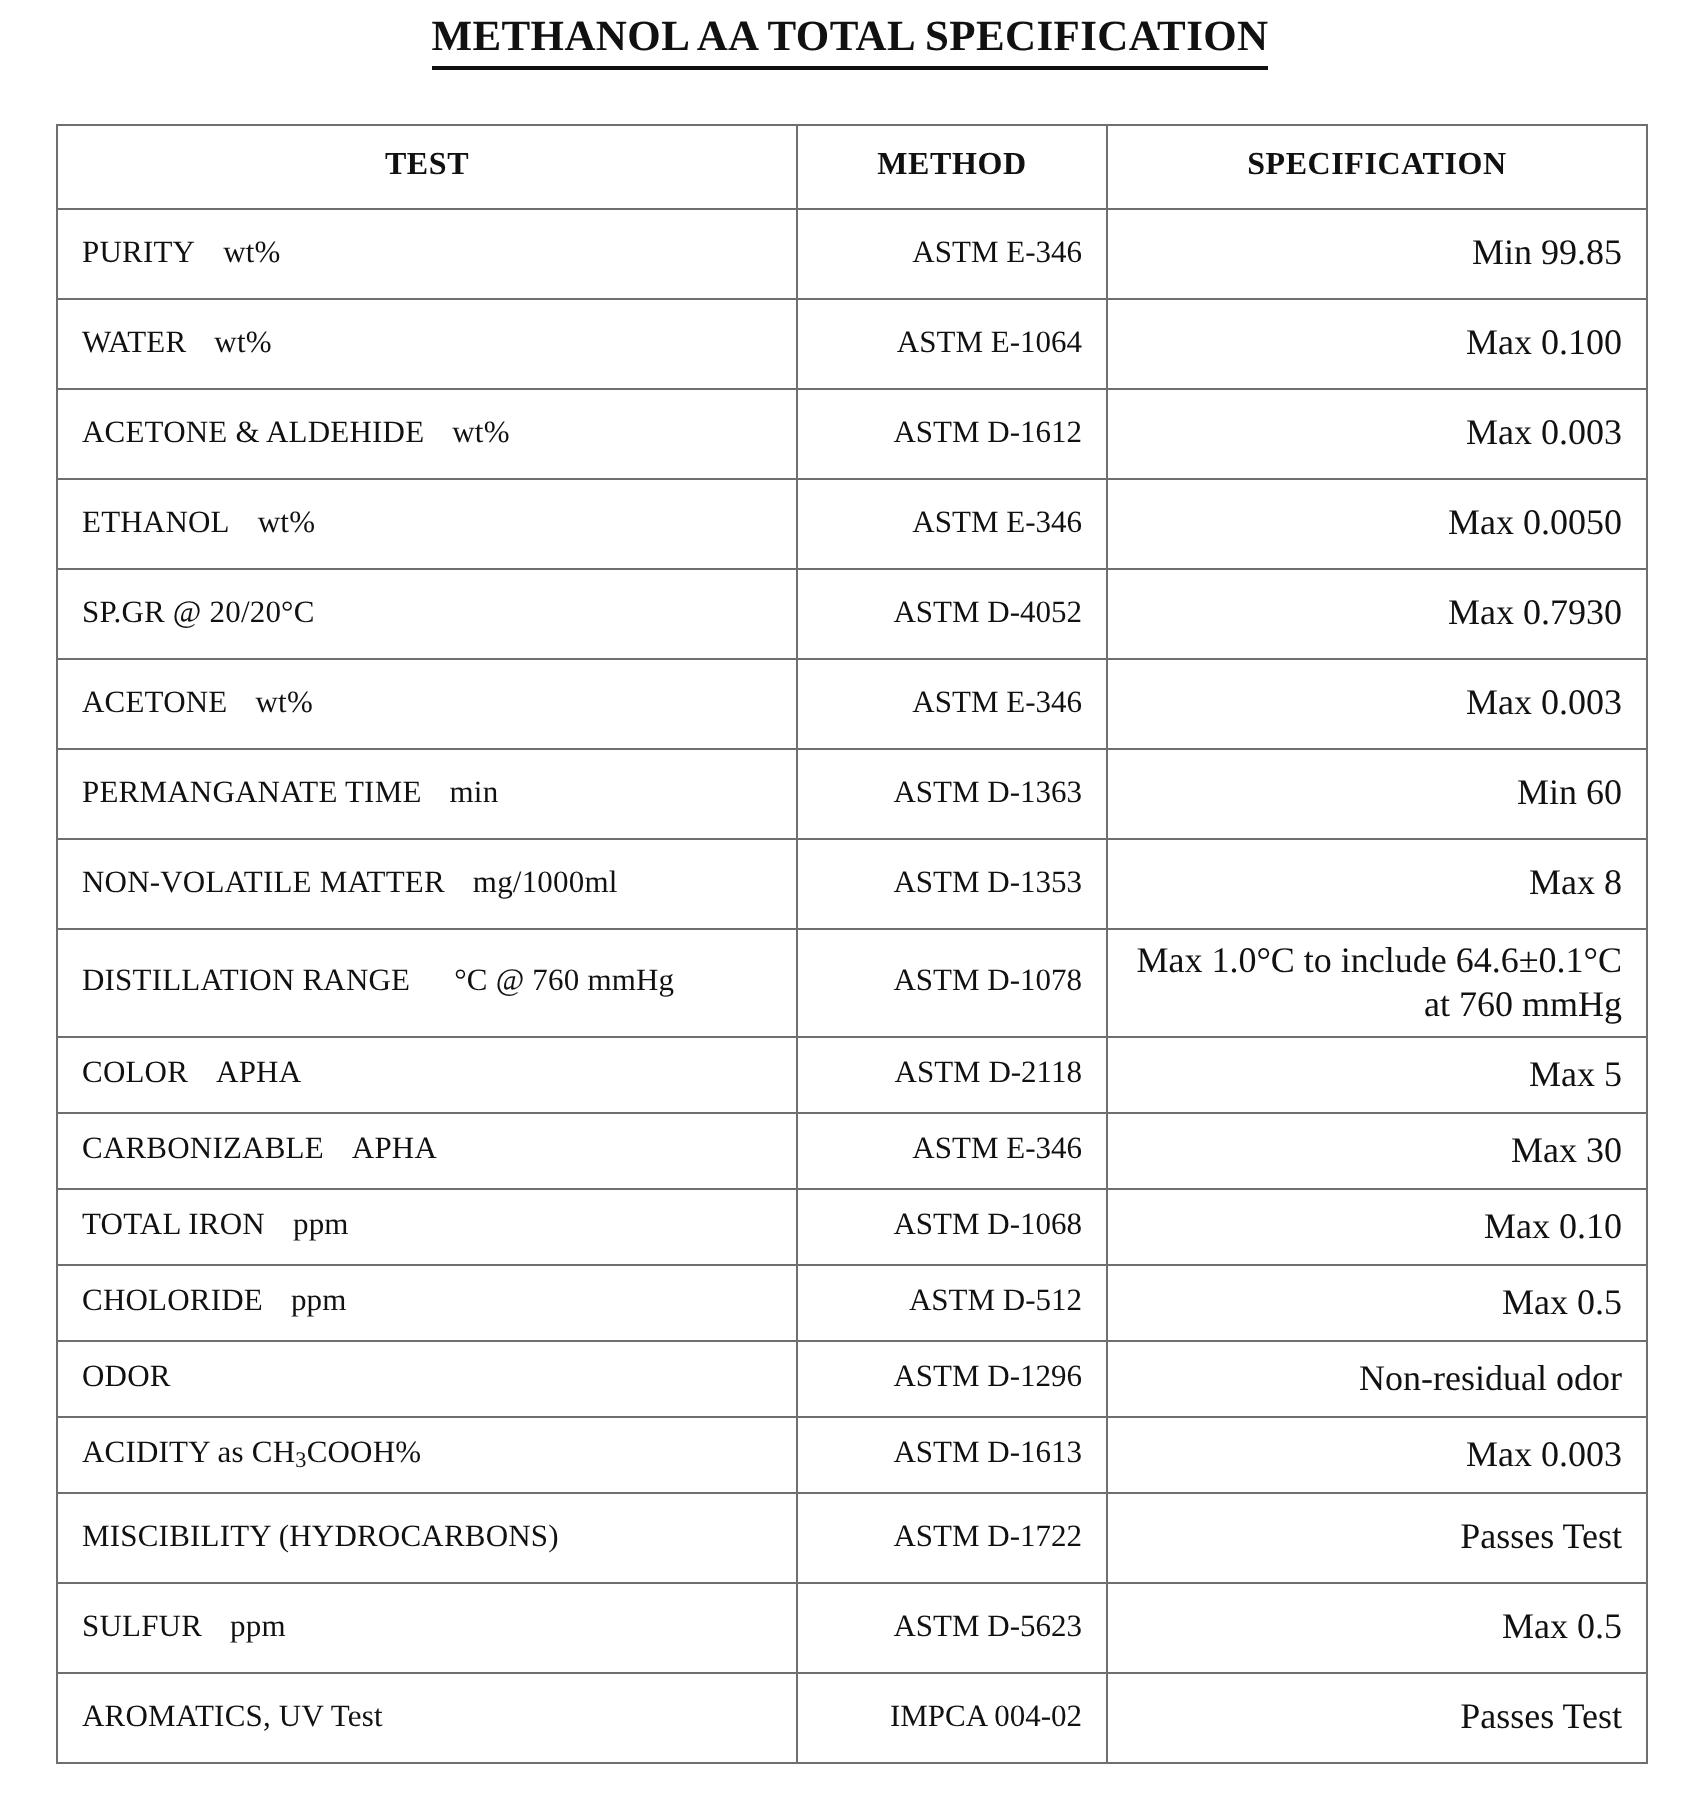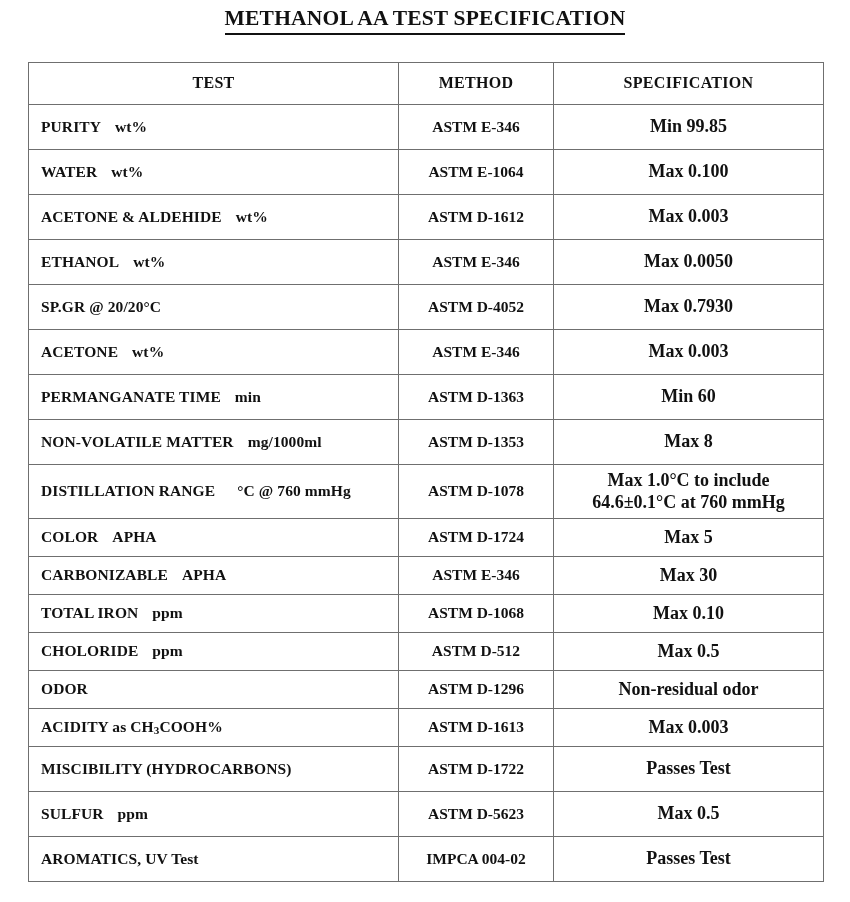--- a/index.html
+++ b/index.html
@@ -59,44 +59,44 @@
     line-height: 1.18;
   }
   table.spec thead th {
     font-weight: bold;
     text-align: center;
     font-size: 16px;
     height: 42px;
     letter-spacing: 0.3px;
   }
   table.spec td.test {
-    font-weight: bold;
+    font-weight: normal;
     text-align: left;
     letter-spacing: 0.1px;
   }
   table.spec td.method,
   table.spec td.specv {
-    font-weight: bold;
-    text-align: center;
+    font-weight: normal;
+    text-align: right;
   }
   table.spec td.specv { font-size: 18px; }
   table.spec tbody tr { height: 45px; }
   table.spec tbody tr.tight { height: 38px; margin-top: 32px; }
   table.spec tbody tr.two-line { height: 54px; margin-top: 29px; }
 
   .sub { font-size: 0.72em; vertical-align: -0.22em; }
   .gap { display: inline-block; width: 14px; }
   .gap-lg { display: inline-block; width: 22px; }
 </style>
 </head>
 <body>
 
 <div class="page">
 
-  <h1 class="doc-title"><span class="t">METHANOL AA TEST SPECIFICATION</span></h1>
+  <h1 class="doc-title"><span class="t">METHANOL AA TOTAL SPECIFICATION</span></h1>
 
   <div class="table-wrap">
     <table class="spec">
       <colgroup>
         <col class="c-test">
         <col class="c-method">
         <col class="c-spec">
       </colgroup>
       <thead>
         <tr>
@@ -146,21 +146,21 @@
             <td class="method">ASTM D-1353</td>
             <td class="specv">Max 8</td>
           </tr>
           <tr class="two-line">
             <td class="test">DISTILLATION RANGE<span class="gap-lg"></span><span>°C @ 760 mmHg</span></td>
             <td class="method">ASTM D-1078</td>
             <td class="specv">Max 1.0°C to include 64.6±0.1°C at 760 mmHg</td>
           </tr>
           <tr class="tight">
             <td class="test">COLOR<span class="gap"></span><span>APHA</span></td>
-            <td class="method">ASTM D-1724</td>
+            <td class="method">ASTM D-2118</td>
             <td class="specv">Max 5</td>
           </tr>
           <tr class="tight">
             <td class="test">CARBONIZABLE<span class="gap"></span><span>APHA</span></td>
             <td class="method">ASTM E-346</td>
             <td class="specv">Max 30</td>
           </tr>
           <tr class="tight">
             <td class="test">TOTAL IRON<span class="gap"></span><span>ppm</span></td>
             <td class="method">ASTM D-1068</td>

